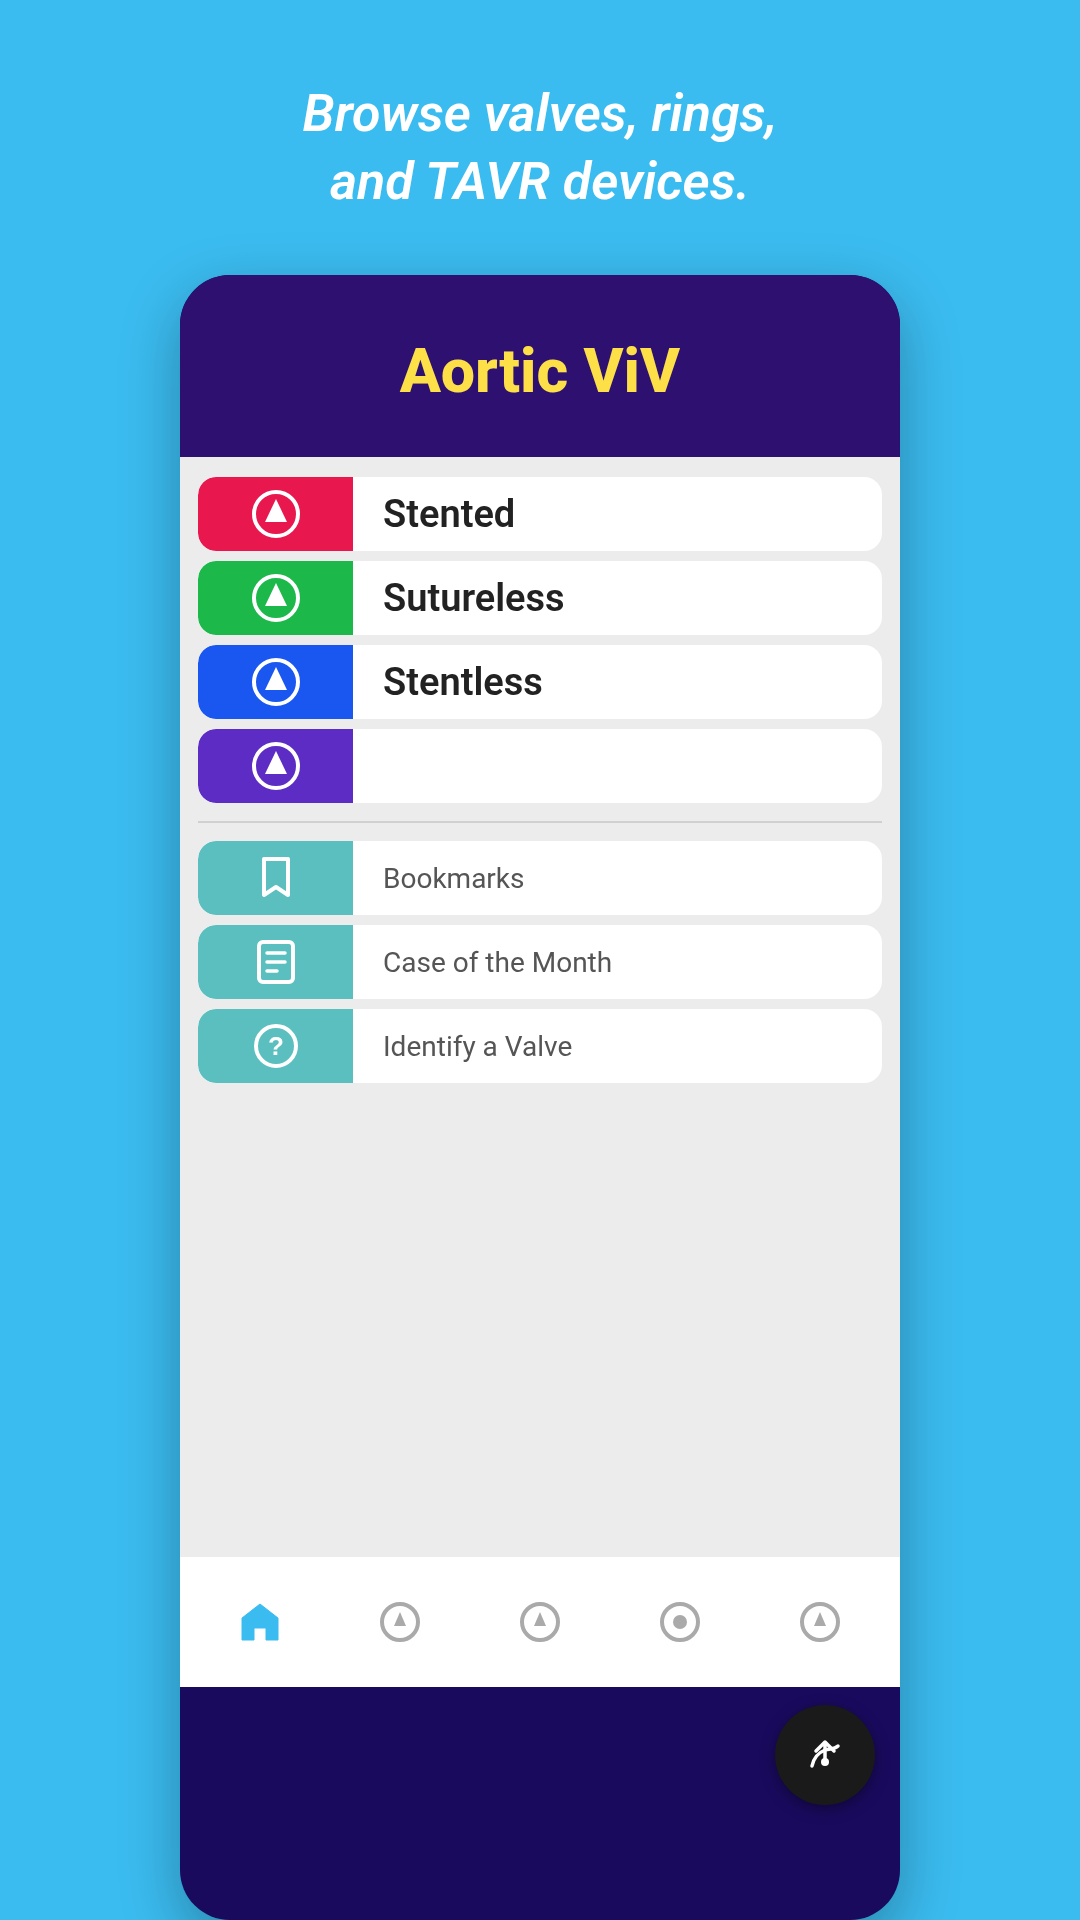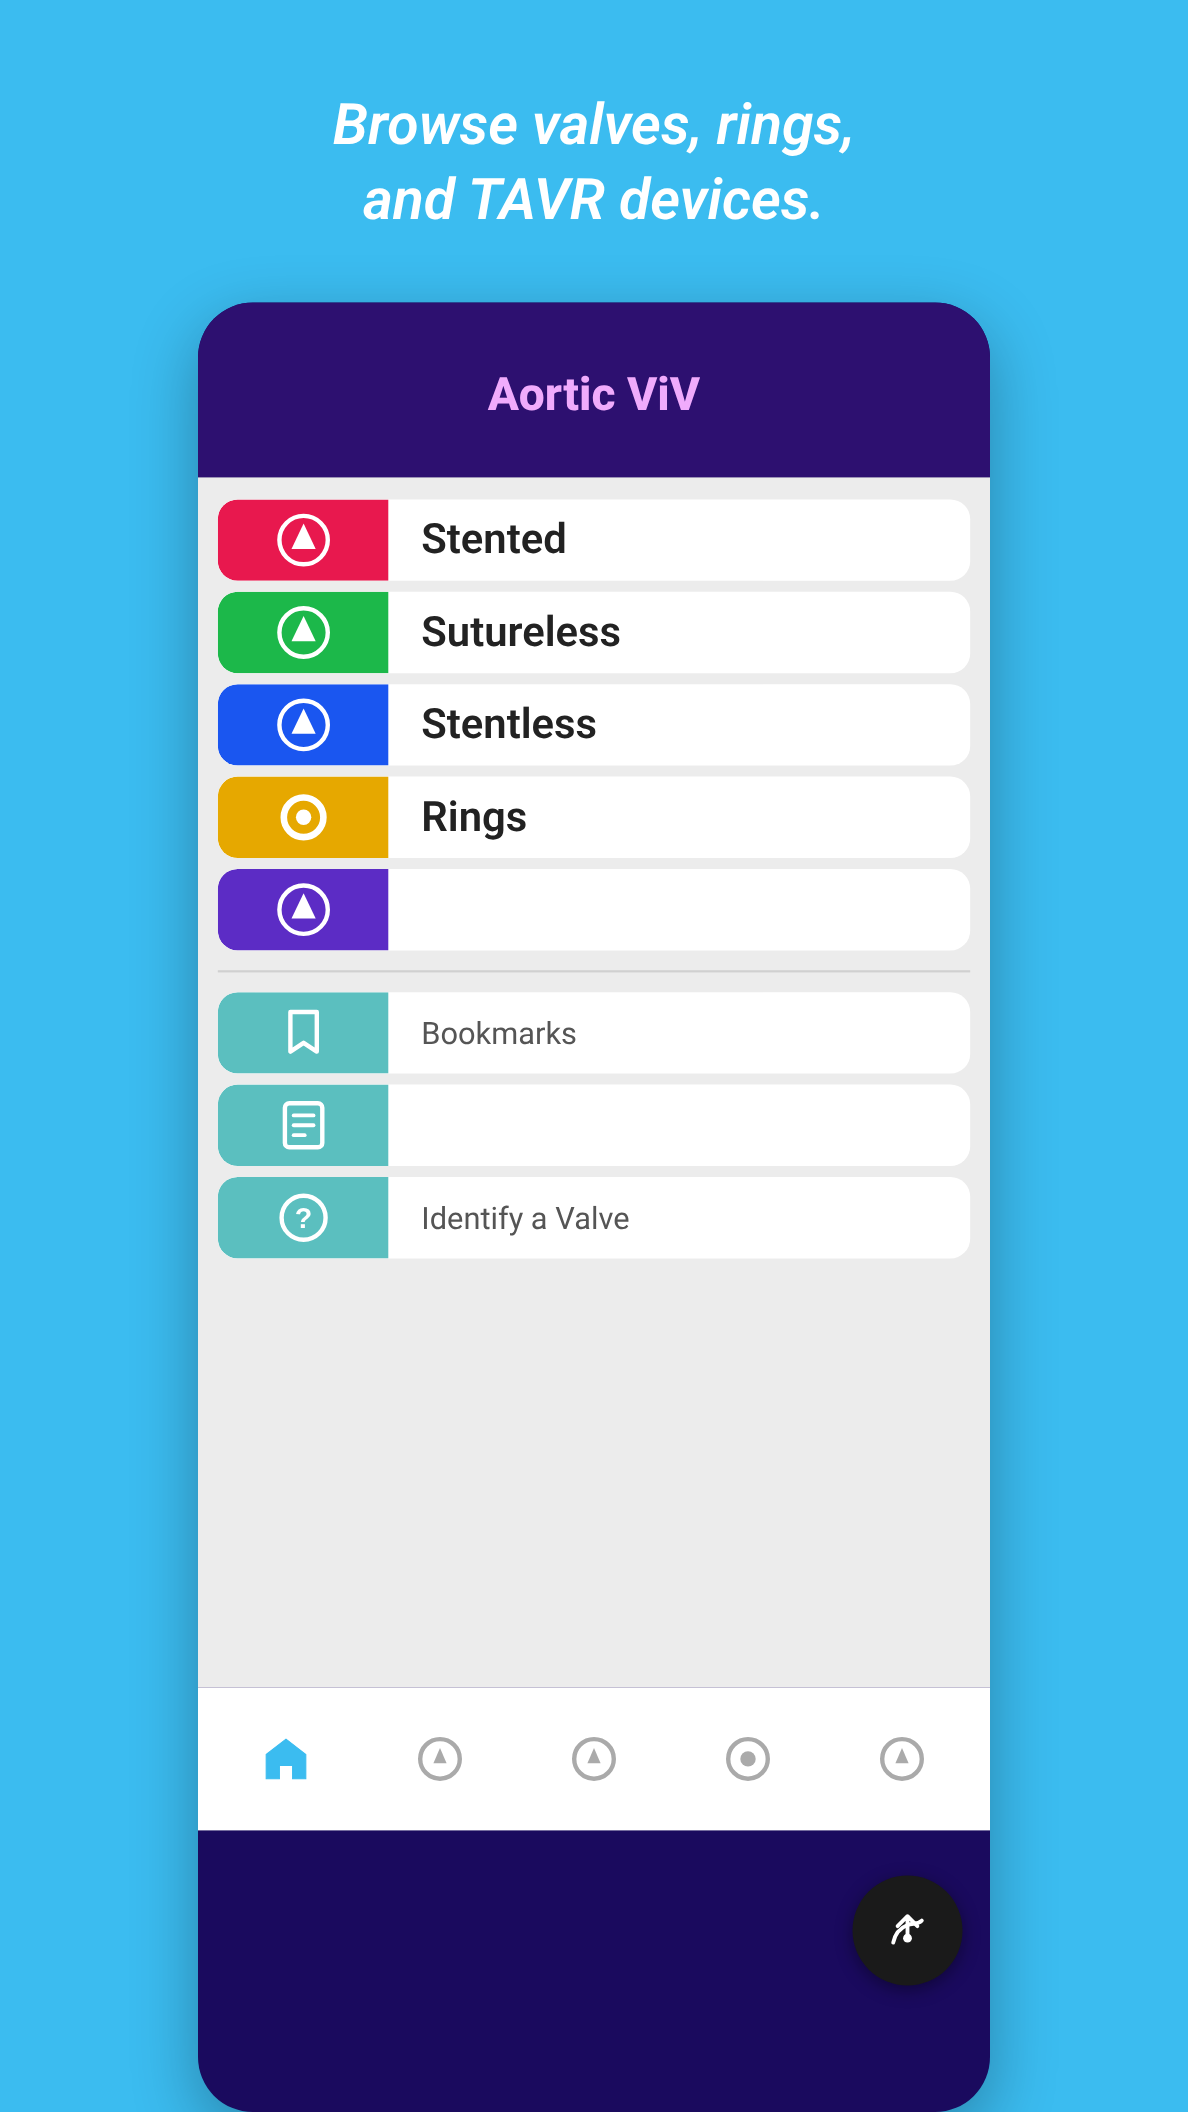--- a/index.html
+++ b/index.html
@@ -38,22 +38,22 @@
       margin-bottom: 0;
     }
 
     .app-header {
       background: #2d1070;
       padding: 60px 30px 50px 30px;
       text-align: center;
     }
 
     .app-title {
-      color: #f0abfc;
-      font-size: 42px;
+      color: #fde047;
+      font-size: 61px;
       font-weight: 800;
     }
 
     .app-body {
       background: #ececec;
       padding: 20px 18px;
       display: flex;
       flex-direction: column;
       gap: 10px;
       min-height: 1100px;
@@ -191,29 +191,20 @@
     <div class="menu-item">
       <div class="menu-icon icon-blue">
         <svg viewBox="0 0 54 54" fill="none">
           <circle cx="27" cy="27" r="22" stroke="white" stroke-width="4"></circle>
           <path d="M27 12 L38 35 H16 Z" fill="white"></path>
         </svg>
       </div>
       <span class="menu-label">Stentless</span>
     </div>
 
-    <div class="menu-item">
-      <div class="menu-icon icon-gold">
-        <svg viewBox="0 0 54 54" fill="none">
-          <circle cx="27" cy="27" r="18" stroke="white" stroke-width="6"></circle>
-          <circle cx="27" cy="27" r="7" fill="white"></circle>
-        </svg>
-      </div>
-      <span class="menu-label">Rings</span>
-    </div>
 
     <div class="menu-item">
       <div class="menu-icon icon-purple">
         <svg viewBox="0 0 54 54" fill="none">
           <circle cx="27" cy="27" r="22" stroke="white" stroke-width="4"></circle>
           <path d="M27 12 L38 35 H16 Z" fill="white"></path>
         </svg>
       </div>
     </div>
 
@@ -230,20 +221,21 @@
 
     <div class="menu-item">
       <div class="menu-icon icon-teal">
         <svg viewBox="0 0 54 54" fill="none">
           <rect x="10" y="7" width="34" height="40" rx="4" stroke="white" stroke-width="4" fill="none"></rect>
           <line x1="18" y1="18" x2="36" y2="18" stroke="white" stroke-width="3.5" stroke-linecap="round"></line>
           <line x1="18" y1="27" x2="36" y2="27" stroke="white" stroke-width="3.5" stroke-linecap="round"></line>
           <line x1="18" y1="36" x2="28" y2="36" stroke="white" stroke-width="3.5" stroke-linecap="round"></line>
         </svg>
       </div>
+      <span class="menu-label-light">Case of the Month</span>
     </div>
 
     <div class="menu-item">
       <div class="menu-icon icon-teal">
         <svg viewBox="0 0 54 54" fill="none">
           <circle cx="27" cy="27" r="20" stroke="white" stroke-width="4" fill="none"></circle>
           <text x="27" y="36" text-anchor="middle" fill="white" font-size="26" font-weight="700" font-family="sans-serif">?</text>
         </svg>
       </div>
       <span class="menu-label-light">Identify a Valve</span>

